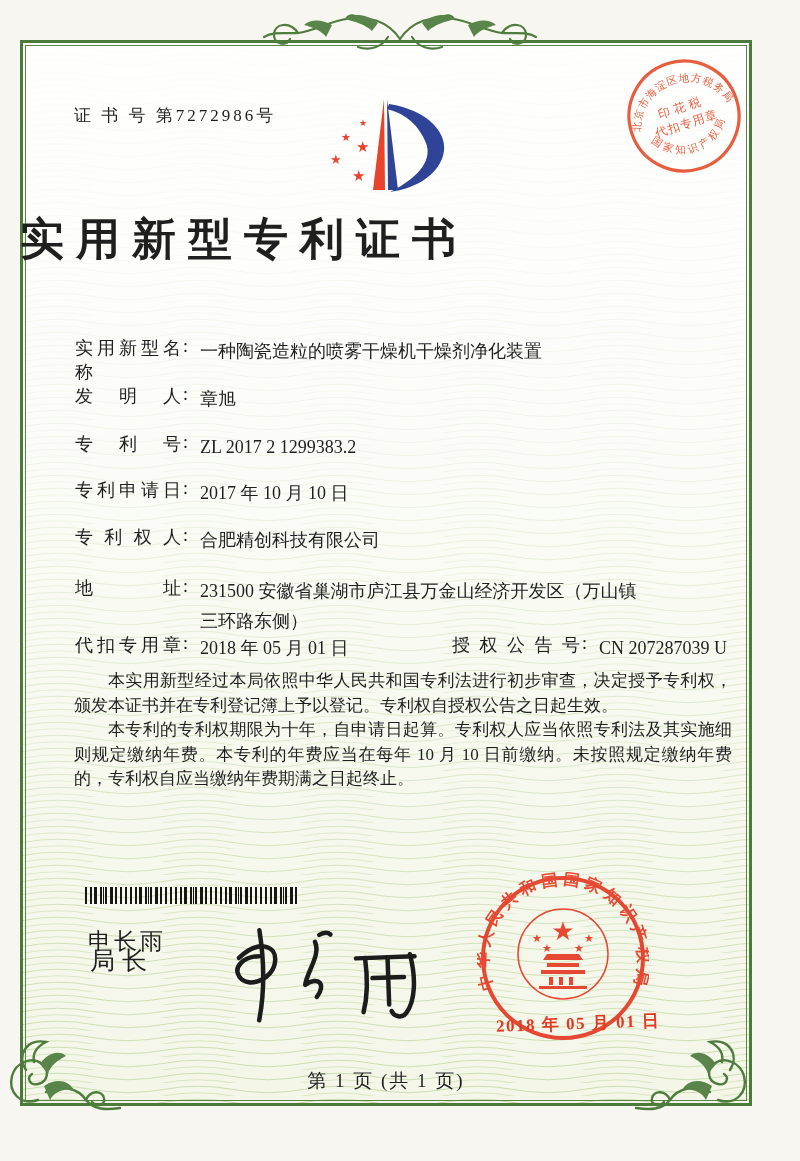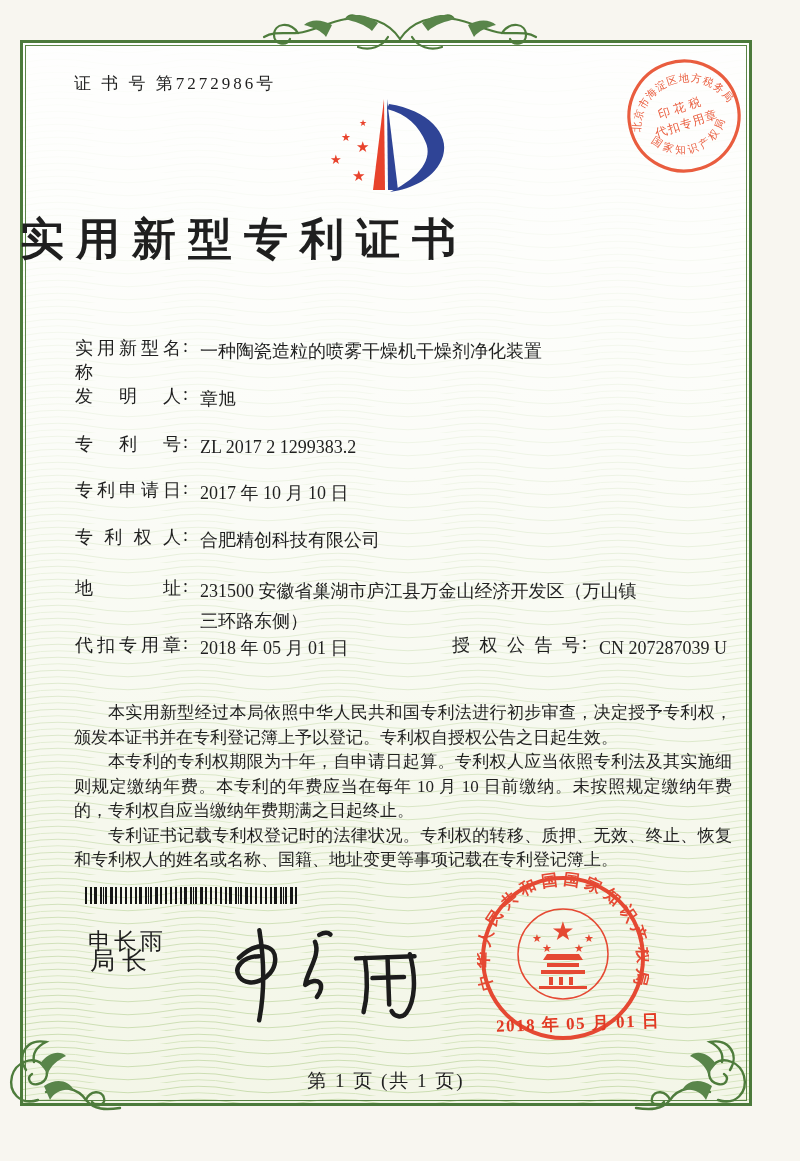--- a/index.html
+++ b/index.html
@@ -14,33 +14,33 @@
     border:3px solid #4c7a3b;background:#f3f6e7;box-sizing:border-box;
   }
   .cert-inner-border{position:absolute;inset:2px;border:1px solid #5a8445;pointer-events:none;}
   .waves{position:absolute;inset:0;width:100%;height:100%;}
   .fade{position:absolute;inset:0;
     background:linear-gradient(180deg,rgba(255,255,255,.95) 0%,rgba(255,255,255,.88) 15%,
       rgba(255,255,255,.70) 38%,rgba(255,255,255,.42) 60%,rgba(255,255,255,.16) 82%,rgba(255,255,255,.04) 100%);}
   .flourish-top{position:absolute;left:262px;top:10px;width:276px;height:54px;}
   .flourish-bl{position:absolute;left:2px;top:1034px;width:122px;height:94px;}
   .flourish-br{position:absolute;left:632px;top:1034px;width:122px;height:94px;transform:scaleX(-1);}
-  .cert-no{position:absolute;left:74px;top:72px;font-size:17px;letter-spacing:3px;}
+  .cert-no{position:absolute;left:74px;top:104px;font-size:17px;letter-spacing:3px;}
   .logo{position:absolute;left:326px;top:96px;width:132px;height:102px;}
   .tax-stamp{position:absolute;left:624px;top:56px;width:120px;height:120px;transform:rotate(-18deg);opacity:.92;}
   .title{position:absolute;left:20px;top:210px;width:732px;
     font-size:44px;font-weight:bold;letter-spacing:12px;}
   .row{position:absolute;left:75px;font-size:18px;}
   .lbl{display:inline-block;width:106px;text-align:justify;text-align-last:justify;vertical-align:top;}
   .colon{display:inline-block;margin:0 12px 0 2px;vertical-align:top;}
   .val{display:inline-block;vertical-align:top;white-space:pre-line;max-width:520px;line-height:30px;}
   .row0{top:336px}.row1{top:384px}.row2{top:432px}.row3{top:478px}.row4{top:525px}.row5{top:576px}.row6{top:633px}
   .grant-right{position:absolute;left:452px;top:633px;font-size:18px;}
   .grant-right .lbl{width:128px;}
-  .paras{position:absolute;left:74px;top:669px;width:658px;font-size:17px;line-height:24.5px;text-align:justify;margin-top:32px;}
+  .paras{position:absolute;left:74px;top:669px;width:658px;font-size:17px;line-height:24.5px;text-align:justify;}
   .paras p{margin:0;text-indent:2em;}
   .barcode{
     position:absolute;left:85px;top:887px;width:212px;height:17px;
     background-image:
       repeating-linear-gradient(90deg,#161616 0 2px,transparent 2px 5px),
       repeating-linear-gradient(90deg,#161616 0 1px,transparent 1px 9px);
   }
   .signer-role{position:absolute;left:90px;top:944px;font-size:25px;letter-spacing:7px;}
   .signer-name{position:absolute;left:88px;top:926px;font-size:23px;letter-spacing:3px;}
   .signature{position:absolute;left:208px;top:918px;width:225px;height:108px;transform:rotate(-2deg);}
@@ -171,21 +171,20 @@
 <div class="row row6">
   <span class="lbl">代扣专用章</span><span class="colon">:</span><span class="val">2018 年 05 月 01 日</span>
 </div>
 <div class="grant-right">
   <span class="lbl">授权公告号</span><span class="colon">:</span><span class="val">CN 207287039 U</span>
 </div>
 
 <div class="paras">
   <p>本实用新型经过本局依照中华人民共和国专利法进行初步审查，决定授予专利权，颁发本证书并在专利登记簿上予以登记。专利权自授权公告之日起生效。</p>
   <p>本专利的专利权期限为十年，自申请日起算。专利权人应当依照专利法及其实施细则规定缴纳年费。本专利的年费应当在每年 10 月 10 日前缴纳。未按照规定缴纳年费的，专利权自应当缴纳年费期满之日起终止。</p>
-  <p>专利证书记载专利权登记时的法律状况。专利权的转移、质押、无效、终止、恢复和专利权人的姓名或名称、国籍、地址变更等事项记载在专利登记簿上。</p>
 </div>
 
 <div class="barcode"></div>
 
 <div class="signer-role">局长</div>
 <div class="signer-name">申长雨</div>
 
 <svg class="signature" viewBox="0 0 200 90" xmlns="http://www.w3.org/2000/svg">
   <g stroke="#1c1c1c" stroke-width="4" fill="none" stroke-linecap="round" stroke-linejoin="round">
     <path d="M28,30 C46,14 62,20 60,34 C58,50 36,58 28,47 C22,38 32,29 46,29"></path>

